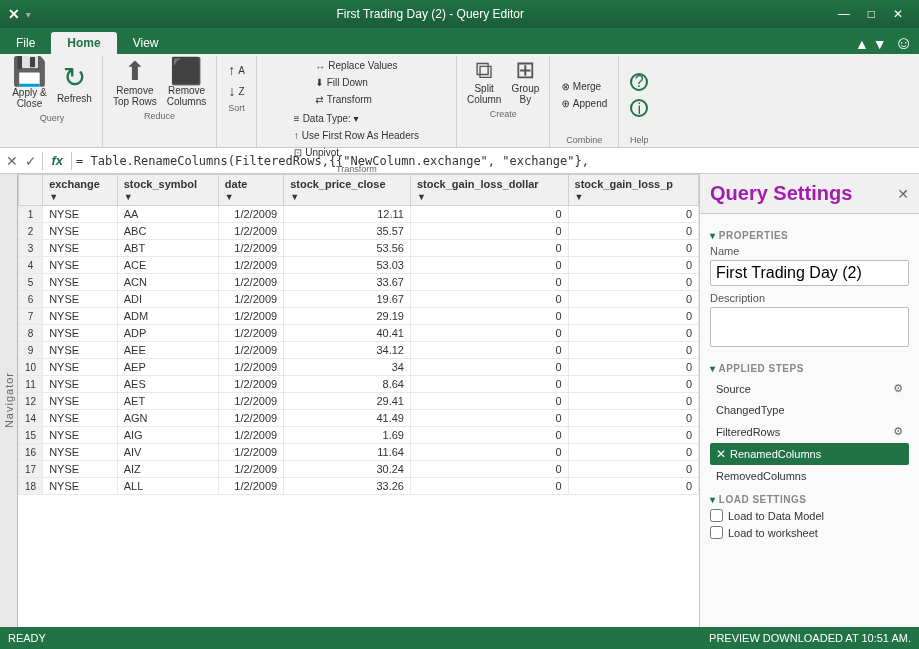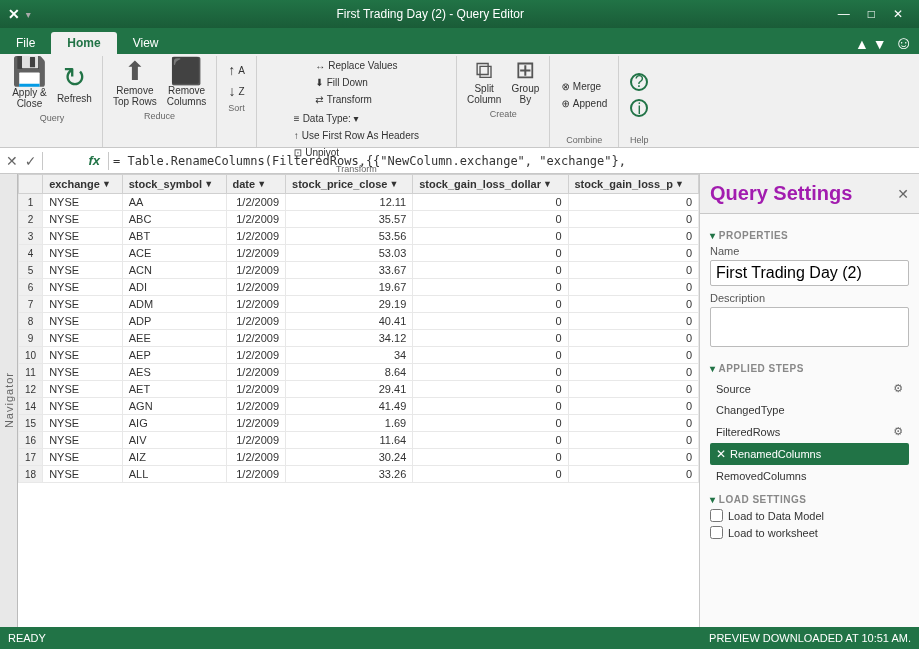--- a/index.html
+++ b/index.html
@@ -97,21 +97,21 @@
       border-bottom: 1px solid #c8c8c8;
       display: flex;
       align-items: center;
       height: 26px;
       padding: 0 4px;
       gap: 4px;
     }
     .formula-bar-icons { display: flex; align-items: center; gap: 3px; }
     .formula-icon { font-size: 14px; color: #666; cursor: pointer; padding: 0 2px; }
     .formula-divider { width: 1px; height: 18px; background: #c8c8c8; }
-    .formula-fx { color: #217346; font-style: italic; font-weight: bold; font-size: 13px; padding: 0 4px; margin-left: 37px; }
+    .formula-fx { color: #217346; font-style: italic; font-weight: bold; font-size: 13px; padding: 0 4px; }
     .formula-content {
       flex: 1;
       font-size: 12px;
       color: #333;
       font-family: 'Consolas', monospace;
     }
 
     
     .navigator {
       width: 20px;
@@ -150,22 +150,22 @@
       text-align: left;
       font-weight: 600;
       color: #333;
       white-space: nowrap;
       position: sticky;
       top: 0;
       z-index: 1;
     }
     .data-grid th .col-header {
       display: flex;
-      align-items: center;
       gap: 2px;
+      flex-direction: column;
     }
     .data-grid td {
       border: 1px solid #e8e8e8;
       padding: 2px 6px;
       color: #333;
       white-space: nowrap;
     }
     .td-exchange { color: #217346; }
     .td-number { text-align: right; color: #666; }
     .td-date { text-align: right; }

